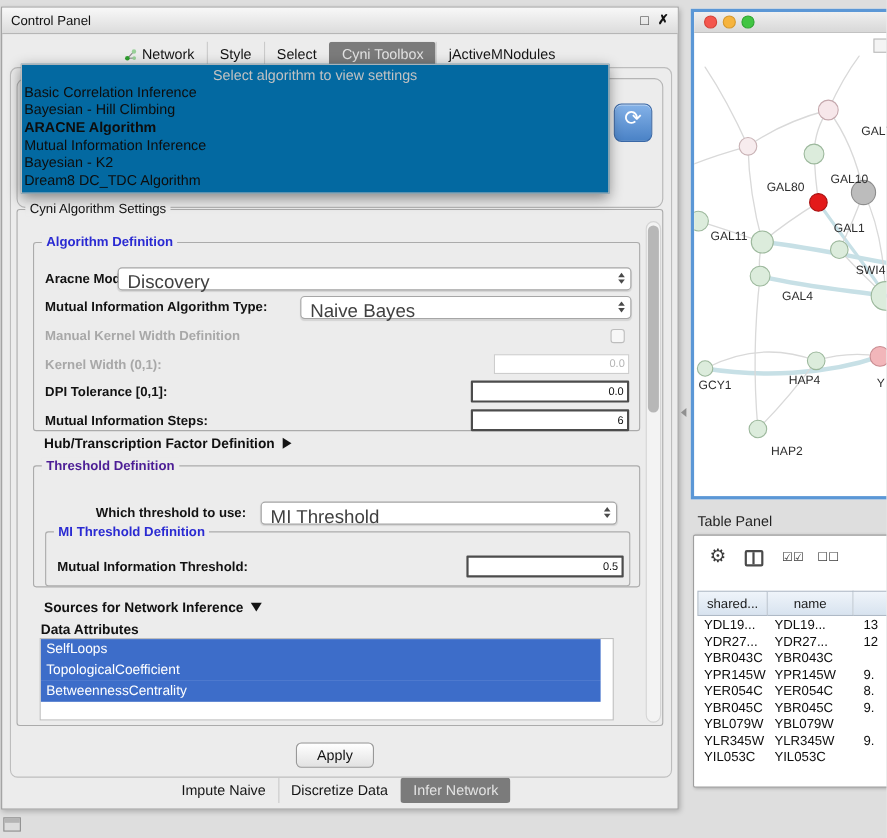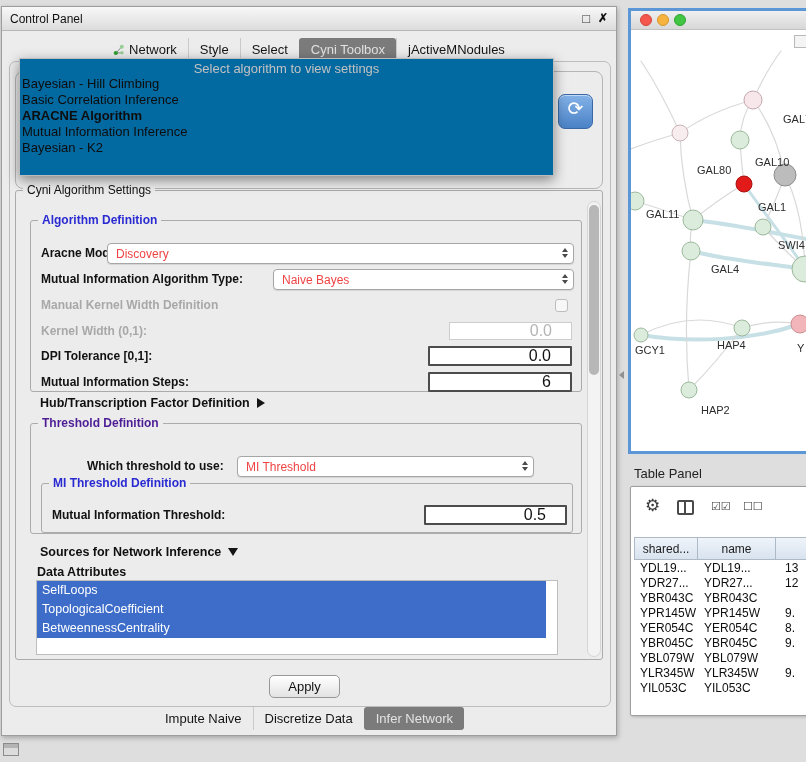--- a/index.html
+++ b/index.html
@@ -37,26 +37,26 @@
 .legend.blue{color:#2a2ad2;font-weight:bold}
 .legend.green{color:#4c1d95;font-weight:bold}
 .settings-group{left:13px;top:183px;width:588px;height:470px}
 .algdef-group{left:14px;top:29px;width:552px;height:172px}
 .thr-group{left:14px;top:232px;width:552px;height:111px}
 .mig-group{left:10px;top:59px;width:532px;height:50px}
 
 .flabel{position:absolute;font-size:12px;font-weight:bold;color:#121212;white-space:nowrap}
 .flabel.disabled{color:#a8a8a8}
 .combo{position:absolute;height:21px;background:#fff;border:1px solid #a6a6a6;border-radius:4px;box-shadow:0 1px 1px rgba(0,0,0,.1)}
-.combo .val{position:absolute;left:8px;top:3px;font-size:12px;color:#ef4444;white-space:nowrap}
+.combo .val{position:absolute;left:8px;top:3px;font-size:17px;color:#404040;white-space:nowrap}
 .arrows{position:absolute;right:5px;top:4px;display:flex;flex-direction:column;gap:2px}
 .arrows i{display:block;width:0;height:0;border-left:3.5px solid transparent;border-right:3.5px solid transparent}
 .arrows .up{border-bottom:4.5px solid #4a4a4a}
 .arrows .dn{border-top:4.5px solid #4a4a4a}
-.tfield{position:absolute;background:#fff;border:1px solid #999;font-size:16px;color:#111;display:flex;align-items:center;justify-content:flex-end;padding:0 19px;white-space:nowrap}
+.tfield{position:absolute;background:#fff;border:1px solid #999;font-size:10px;color:#111;display:flex;align-items:center;justify-content:flex-end;padding:0 3px;white-space:nowrap}
 .tfield.strong{border:2px solid #4c4c4c;border-radius:1px}
 .tfield.disabledf{border:1px solid #cdcdcd;color:#b5b5b5}
 .checkbox{position:absolute;width:13px;height:13px;background:#f7f7f7;border:1px solid #bdbdbd;border-radius:3px}
 .section-row{position:absolute;font-size:12.5px;font-weight:bold;color:#101010;display:flex;align-items:center;gap:7px;white-space:nowrap}
 .tri-right{width:0;height:0;border-top:5.5px solid transparent;border-bottom:5.5px solid transparent;border-left:8px solid #141414}
 .tri-down{width:0;height:0;border-left:5.5px solid transparent;border-right:5.5px solid transparent;border-top:8px solid #141414}
 .attr-list{position:absolute;left:20px;top:389px;width:522px;height:75px;background:#fff;border:1px solid #bdbdbd;overflow:hidden}
 .attr-item{height:19px;line-height:19px;font-size:12.5px;padding-left:5px;color:#111;white-space:nowrap}
 .attr-item.selected{background:#3d6dc9;color:#fff;margin-right:11px}
 .v-scroll{position:absolute;left:585px;top:194px;width:14px;height:456px;background:#f3f3f3;border:1px solid #d5d5d5;border-radius:8px}
@@ -141,25 +141,26 @@
 
     <div class="cp-content-frame"></div>
     <div class="top-group"></div>
     <div class="refresh-btn">
       <span class="refresh-glyph">⟳</span>
     </div>
 
     <div class="popup">
       <div class="popup-prompt">Select algorithm to view settings</div>
       <div>
+          <div class="popup-item">Basic Correlation Inference</div>
           <div class="popup-item">Bayesian - Hill Climbing</div>
-          <div class="popup-item">Basic Correlation Inference</div>
           <div class="popup-item bold">ARACNE Algorithm</div>
           <div class="popup-item">Mutual Information Inference</div>
           <div class="popup-item">Bayesian - K2</div>
+          <div class="popup-item">Dream8 DC_TDC Algorithm</div>
         </div>
     </div>
 
     <div class="group settings-group">
       <span class="legend">Cyni Algorithm Settings</span>
 
       <div class="group algdef-group">
         <span class="legend blue">Algorithm Definition</span>
 
         <span class="flabel" style="left:10px;top:25px">Aracne Mode:</span>
@@ -195,21 +196,21 @@
 
       <div class="section-row" style="left:24px;top:205px">
         <span>Hub/Transcription Factor Definition</span>
         <span class="tri-right"></span>
       </div>
 
       <div class="group thr-group">
         <span class="legend green">Threshold Definition</span>
 
         <span class="flabel" style="left:56px;top:35px">Which threshold to use:</span>
-        <div class="combo" style="left:206px;top:32px;width:297px">
+        <div class="combo" style="left:206px;top:32px;width:324px">
           <span class="val">MI Threshold</span>
           <span class="arrows">
               <i class="up"></i>
               <i class="dn"></i>
             </span>
         </div>
 
         <div class="group mig-group">
           <span class="legend blue">MI Threshold Definition</span>
           <span class="flabel" style="left:10px;top:24px">Mutual Information Threshold:</span>

